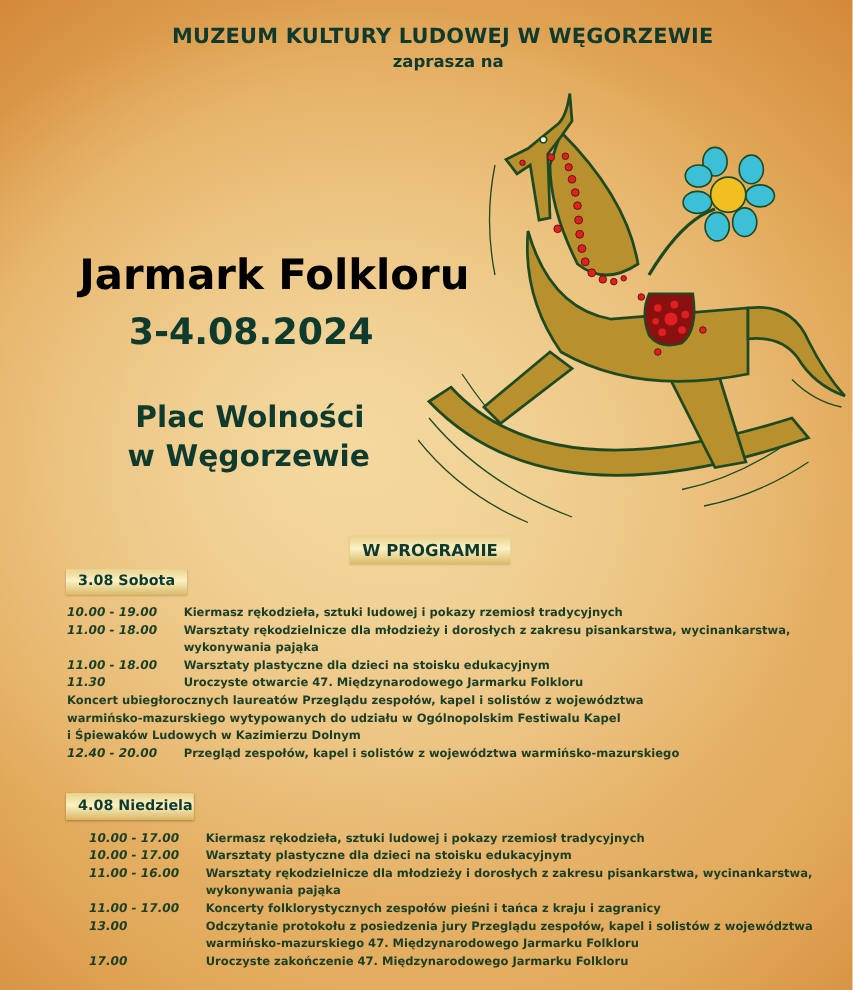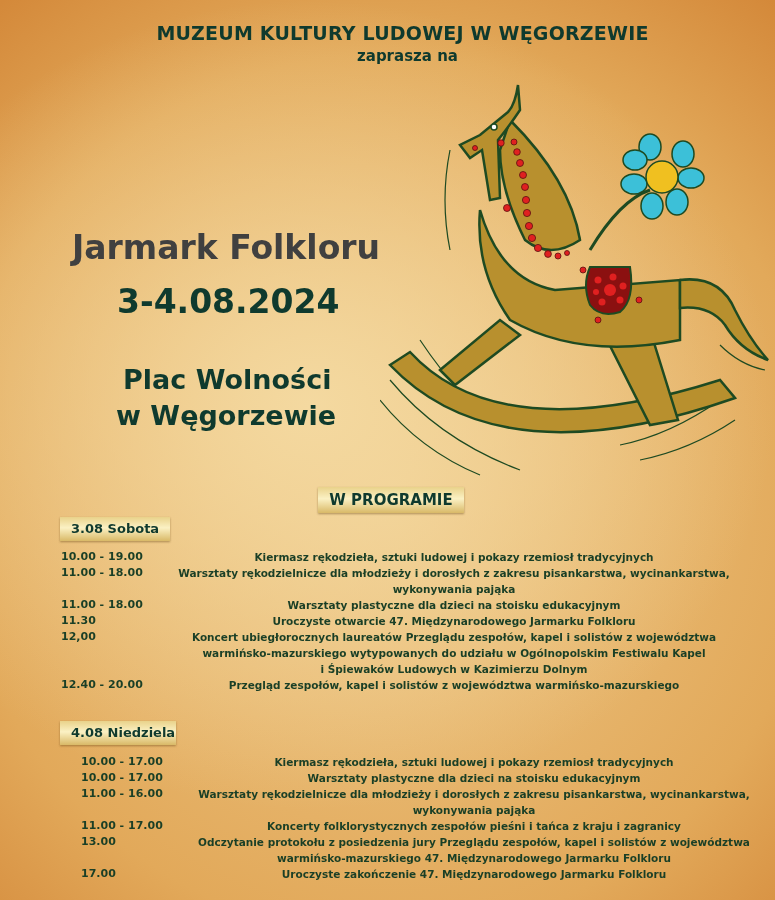--- a/index.html
+++ b/index.html
@@ -14,43 +14,43 @@
   .poster { position: absolute; inset: 0; }
   .hdr-org {
     position: absolute; left: 0; width: 775px; top: 22px; text-align: center;
     font-weight: bold; font-size: 19px; letter-spacing: 0.2px; color: #0f3a2e; padding-left: 15px;
   }
   .hdr-invite {
     position: absolute; left: 0; width: 775px; top: 47px; text-align: center;
     font-weight: bold; font-size: 15px; color: #0f3a2e; padding-left: 20px;
   }
   .title1 { position: absolute; left: 33px; top: 172px; font-weight: bold; font-size: 38px; color: #0f3a2e; letter-spacing: 0.5px; }
-  .title2 { position: absolute; left: 72px; top: 228px; font-weight: bold; font-size: 33px; color: #404040; }
+  .title2 { position: absolute; left: 72px; top: 228px; font-weight: bold; font-size: 38px; color: #000000; }
   .dates { position: absolute; left: 117px; top: 282px; font-weight: bold; font-size: 33px; color: #0f3a2e; }
   .venue1 { position: absolute; left: 123px; top: 364px; font-weight: bold; font-size: 27px; color: #0f3a2e; }
   .venue2 { position: absolute; left: 116px; top: 400px; font-weight: bold; font-size: 27px; color: #0f3a2e; }
 
   .horse { position: absolute; left: 380px; top: 80px; width: 395px; height: 400px; }
 
   .badge {
     position: absolute; font-weight: bold; color: #0f3a2e;
     background: linear-gradient(180deg, #e9d28a 0%, #fbf1c4 45%, #d9b967 100%);
     box-shadow: 0 1px 2px rgba(90,60,10,0.45);
   }
   .badge-program { left: 318px; top: 487px; width: 146px; height: 26px; font-size: 15px; line-height: 26px; text-align: center; }
   .badge-day { height: 24px; font-size: 13px; line-height: 24px; padding-left: 11px; }
   .badge-day1 { left: 60px; top: 517px; width: 99px; }
   .badge-day2 { left: 60px; top: 721px; width: 105px; }
 
   .sched { position: absolute; left: 61px; width: 680px; font-size: 10.5px; font-weight: bold; color: #1a3f26; }
   .sched-1 { top: 549px; }
   .sched-2 { top: 754px; margin-left: 20px; }
   .row { display: flex; line-height: 16px; }
-  .row .time { width: 106px; flex: none; font-size: 11px; }
-  .row .desc { flex: 1; white-space: pre-line; text-align: center; }
+  .row .time { width: 106px; flex: none; font-size: 11px; font-style: italic; }
+  .row .desc { flex: 1; white-space: pre-line; }
 </style>
 </head>
 <body>
 
 <div class="poster">
 
   <div class="hdr-org">MUZEUM KULTURY LUDOWEJ W WĘGORZEWIE</div>
   <div class="hdr-invite">zaprasza na</div>
 
   <div class="title2">Jarmark Folkloru</div>
@@ -146,21 +146,20 @@
       </div>
     <div class="row">
         <span class="time">11.00 - 18.00</span>
         <span class="desc">Warsztaty plastyczne dla dzieci na stoisku edukacyjnym</span>
       </div>
     <div class="row">
         <span class="time">11.30</span>
         <span class="desc">Uroczyste otwarcie 47. Międzynarodowego Jarmarku Folkloru</span>
       </div>
     <div class="row">
-        <span class="time">12,00</span>
         <span class="desc">Koncert ubiegłorocznych laureatów Przeglądu  zespołów,  kapel i solistów z województwa
 warmińsko-mazurskiego wytypowanych do udziału w Ogólnopolskim Festiwalu Kapel
 i Śpiewaków  Ludowych w Kazimierzu Dolnym</span>
       </div>
     <div class="row">
         <span class="time">12.40 - 20.00</span>
         <span class="desc">Przegląd zespołów, kapel i solistów z województwa warmińsko-mazurskiego</span>
       </div>
   </div>
 

